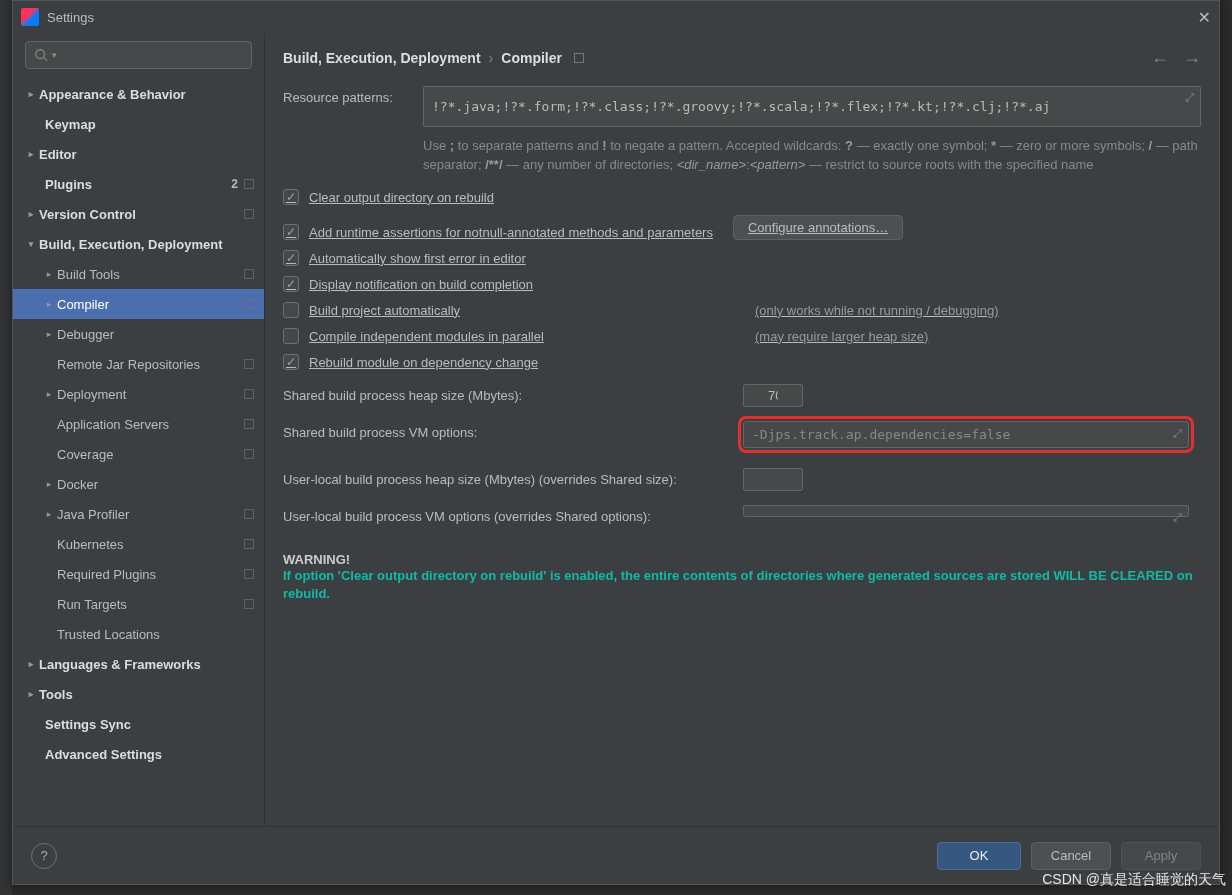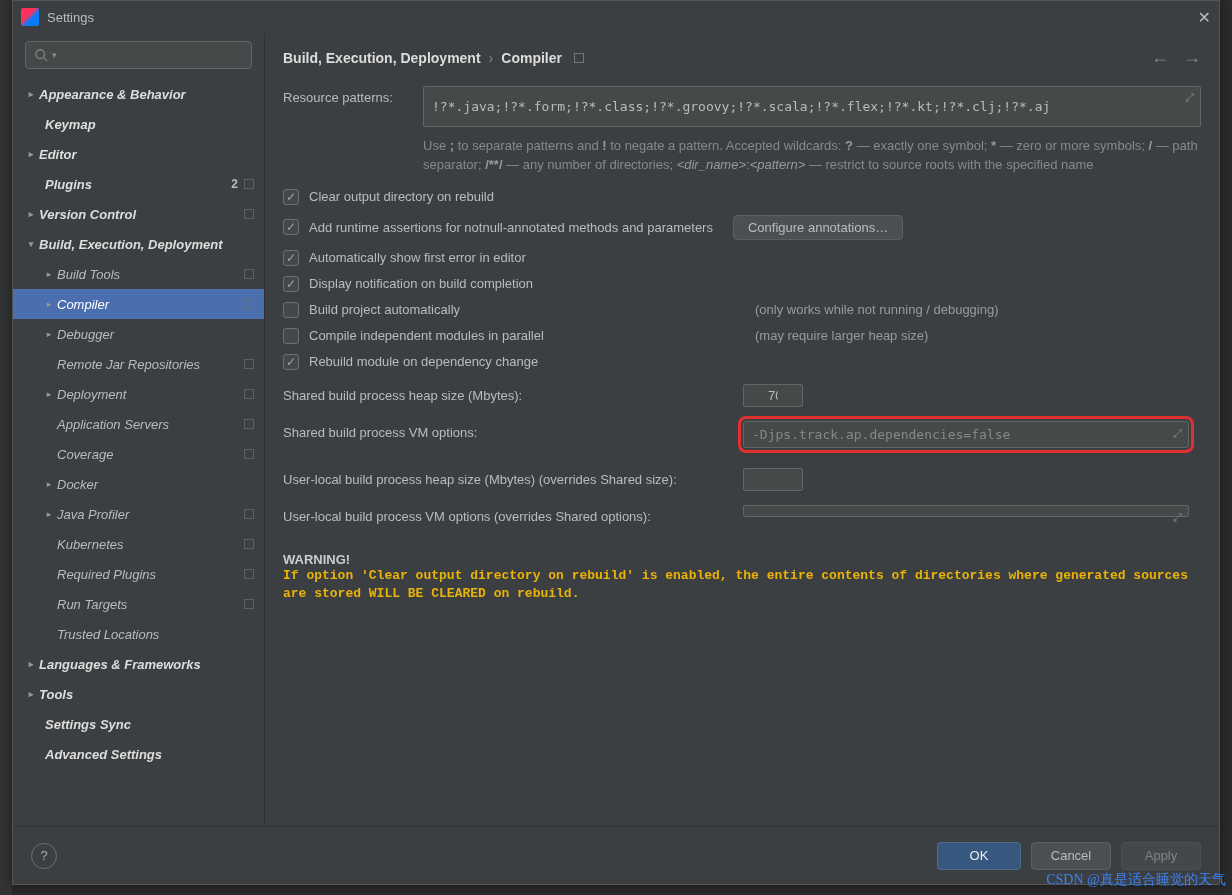--- a/index.html
+++ b/index.html
@@ -13,21 +13,21 @@
 .sidebar { width: 252px; background: #3c3f41; border-right: 1px solid #323232; display: flex; flex-direction: column; }
 .search-wrap { padding: 8px 12px 10px; }
 .search { display: flex; align-items: center; background: #45494a; border: 1px solid #646464; border-radius: 4px; height: 28px; padding: 0 8px; }
 .search svg { width: 14px; height: 14px; opacity: 0.6; }
 .search .chev { margin-left: 4px; opacity: 0.6; font-size: 9px; }
 .tree { flex: 1; overflow-y: auto; padding-bottom: 8px; }
 .tree-item { display: flex; align-items: center; height: 30px; padding-right: 10px; color: #bbb; cursor: pointer; }
 .tree-item.bold { font-weight: 600; color: #ddd; padding-left: 32px; }
 .tree-item.selected { background: #4b6eaf; color: #fff; }
 .tree-item .arrow { width: 16px; text-align: center; font-size: 9px; color: #999; }
-.tree-item .label { flex: 1; white-space: nowrap; font-style: italic; }
+.tree-item .label { flex: 1; white-space: nowrap; }
 .tree-item .badge { color: #bbb; font-size: 12px; margin-right: 6px; }
 .tree-item .sq { width: 10px; height: 10px; border: 1px solid #777; opacity: 0.6; }
 .lvl0 { padding-left: 26px; }
 .lvl0.has-arrow { padding-left: 10px; }
 .lvl1 { padding-left: 44px; }
 .lvl1.has-arrow { padding-left: 28px; }
 .main { flex: 1; display: flex; flex-direction: column; padding: 14px 18px 0 18px; min-width: 0; }
 .crumbs { display: flex; align-items: center; gap: 8px; color: #bbb; font-size: 14px; margin-bottom: 18px; }
 .crumbs .strong { font-weight: 600; color: #ddd; }
 .crumbs .sep { color: #888; }
@@ -36,40 +36,40 @@
 .crumbs .navbtns span { cursor: pointer; font-size: 18px; }
 .form { flex: 1; overflow-y: auto; color: #bbb; }
 .row { display: flex; align-items: flex-start; margin-bottom: 10px; }
 .row .lab { width: 460px; padding-top: 4px; }
 .row.short .lab { width: 140px; }
 .row .val { flex: 1; }
 .txtfield { background: #45494a; border: 1px solid #646464; color: #bbb; font-family: "Consolas", monospace; font-size: 13px; padding: 12px 8px; border-radius: 2px; width: 100%; position: relative; }
 .txtfield .expand { position: absolute; right: 6px; top: 4px; font-size: 11px; color: #888; cursor: pointer; }
 .help { color: #888; font-size: 13px; line-height: 1.45; margin: 6px 0 14px 140px; }
 .help b, .help i { color: #999; }
-.chk-row { display: flex; align-items: center; margin-bottom: 10px; }
+.chk-row { display: flex; align-items: flex-end; margin-bottom: 10px; text-decoration: underline; }
 .chk { width: 16px; height: 16px; border: 1px solid #6e6e6e; border-radius: 3px; margin-right: 10px; display: flex; align-items: center; justify-content: center; background: #43494a; cursor: pointer; }
 .chk.on { background: #43494a; }
 .chk.on::after { content: "✓"; color: #a0a0a0; font-size: 12px; line-height: 1; }
 .chk-row .extra { margin-left: 40px; color: #999; }
 .chk-row .btn-inline { margin-left: 20px; }
 .btn { background: #4c5052; border: 1px solid #5e6060; color: #bbb; padding: 4px 14px; border-radius: 4px; cursor: pointer; font-size: 13px; text-decoration: underline; text-decoration-color: transparent; }
 .input-sm { background: #45494a; border: 1px solid #646464; color: #bbb; font-family: inherit; font-size: 13px; padding: 3px 24px; width: 60px; border-radius: 2px; }
 .input-wide { background: #45494a; border: 1px solid #646464; color: #888; font-family: "Consolas", monospace; font-size: 13px; padding: 5px 22px 5px 8px; width: 446px; border-radius: 2px; position: relative; display: inline-block; }
 .input-wide .expand { position: absolute; right: 6px; top: 5px; font-size: 11px; color: #888; cursor: pointer; }
 .highlight { outline: 3px solid #e03030; outline-offset: 2px; border-radius: 3px; }
 .warning { font-weight: 700; color: #ccc; margin-top: 28px; }
-.warning-body { font-weight: 700; color: #eab308; line-height: 1.4; font-family: Liberation Mono, monospace; }
+.warning-body { font-weight: 700; color: #14b8a6; line-height: 1.4; }
 .footer { height: 58px; border-top: 1px solid #323232; display: flex; align-items: center; padding: 0 18px; gap: 10px; }
 .footer .help-btn { width: 26px; height: 26px; border-radius: 50%; border: 1px solid #6e6e6e; display: flex; align-items: center; justify-content: center; color: #aaa; cursor: pointer; }
 .footer .sp { flex: 1; }
 .footer .fbtn { min-width: 80px; height: 28px; border-radius: 4px; border: 1px solid #5e6060; background: #4c5052; color: #bbb; cursor: pointer; display: flex; align-items: center; justify-content: center; }
 .footer .fbtn.primary { background: #365880; border-color: #4c708c; color: #eee; width: 84px; }
 .footer .fbtn.disabled { opacity: 0.55; cursor: default; }
-.watermark { position: absolute; right: 6px; bottom: 6px; color: #3b82f6; font-size: 14px; font-family: Liberation Serif, serif; pointer-events: none; }
+.watermark { position: absolute; right: 6px; bottom: 6px; color: #e5e5e5; font-size: 14px; font-family: Liberation Sans, sans-serif; pointer-events: none; }
 .bgstrip { position: absolute; left: 0; top: 0; width: 12px; height: 895px; background: #313335; }
 </style>
 </head>
 <body>
 
 <div class="bgstrip"></div>
 
 <div class="modal">
   <div class="titlebar">
     <div class="app-icon"></div>

